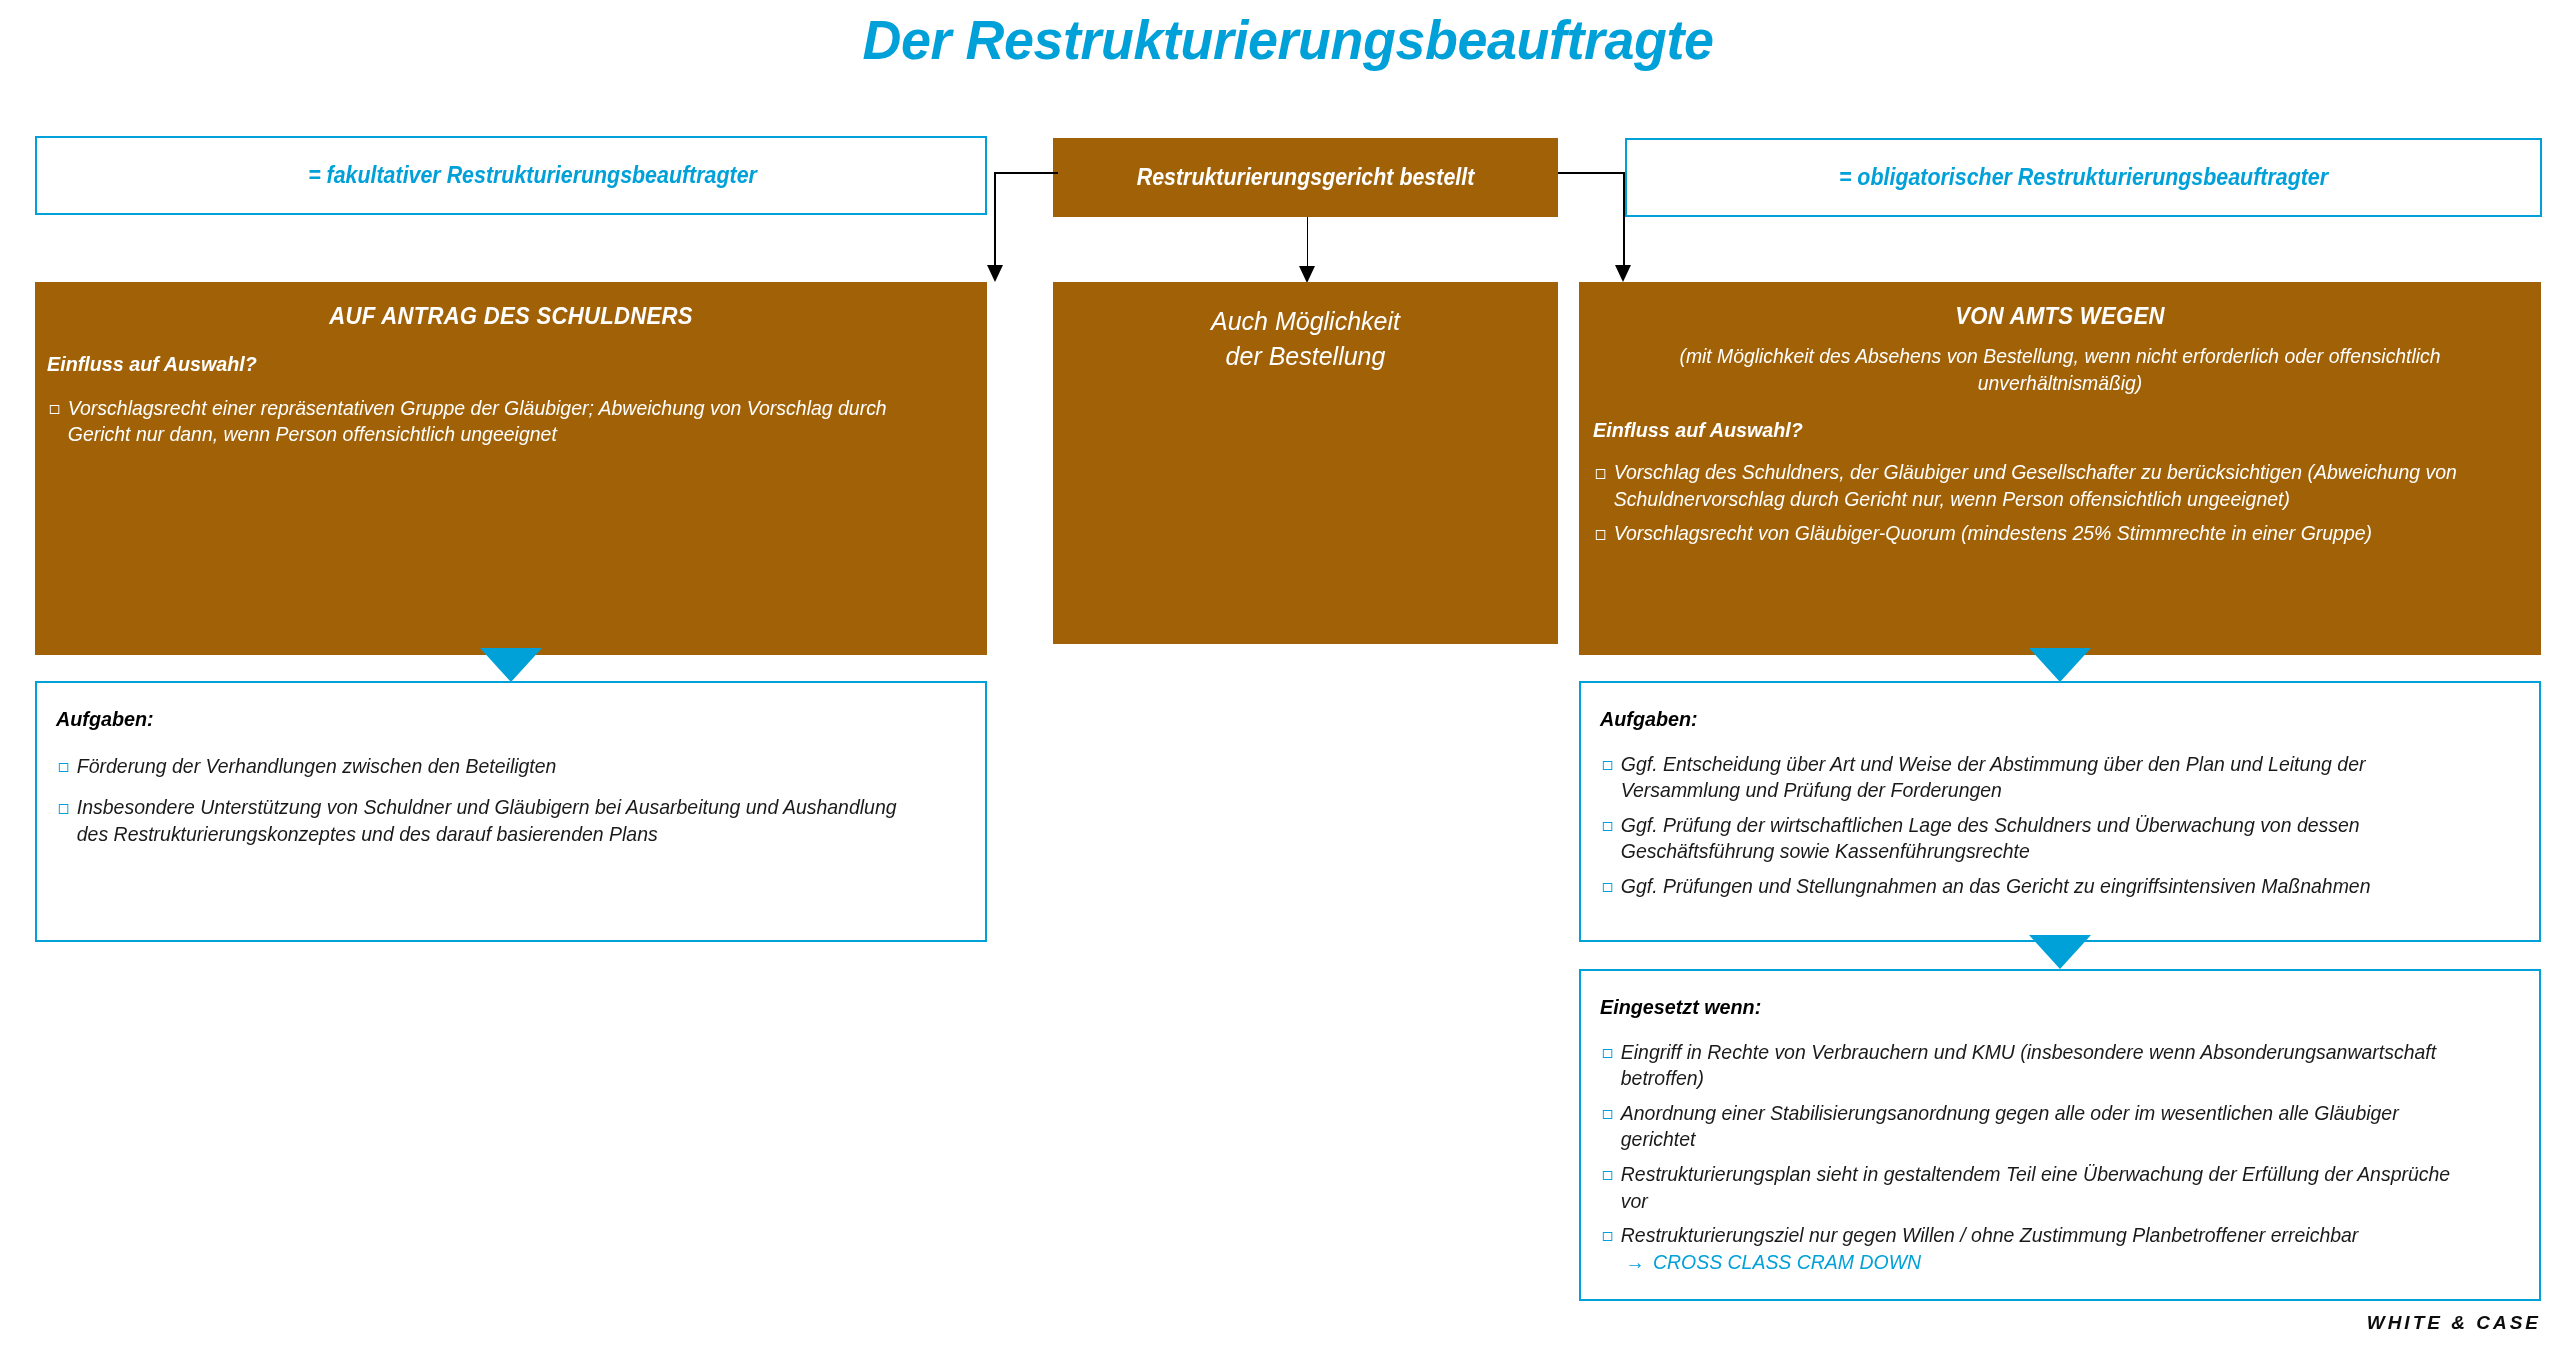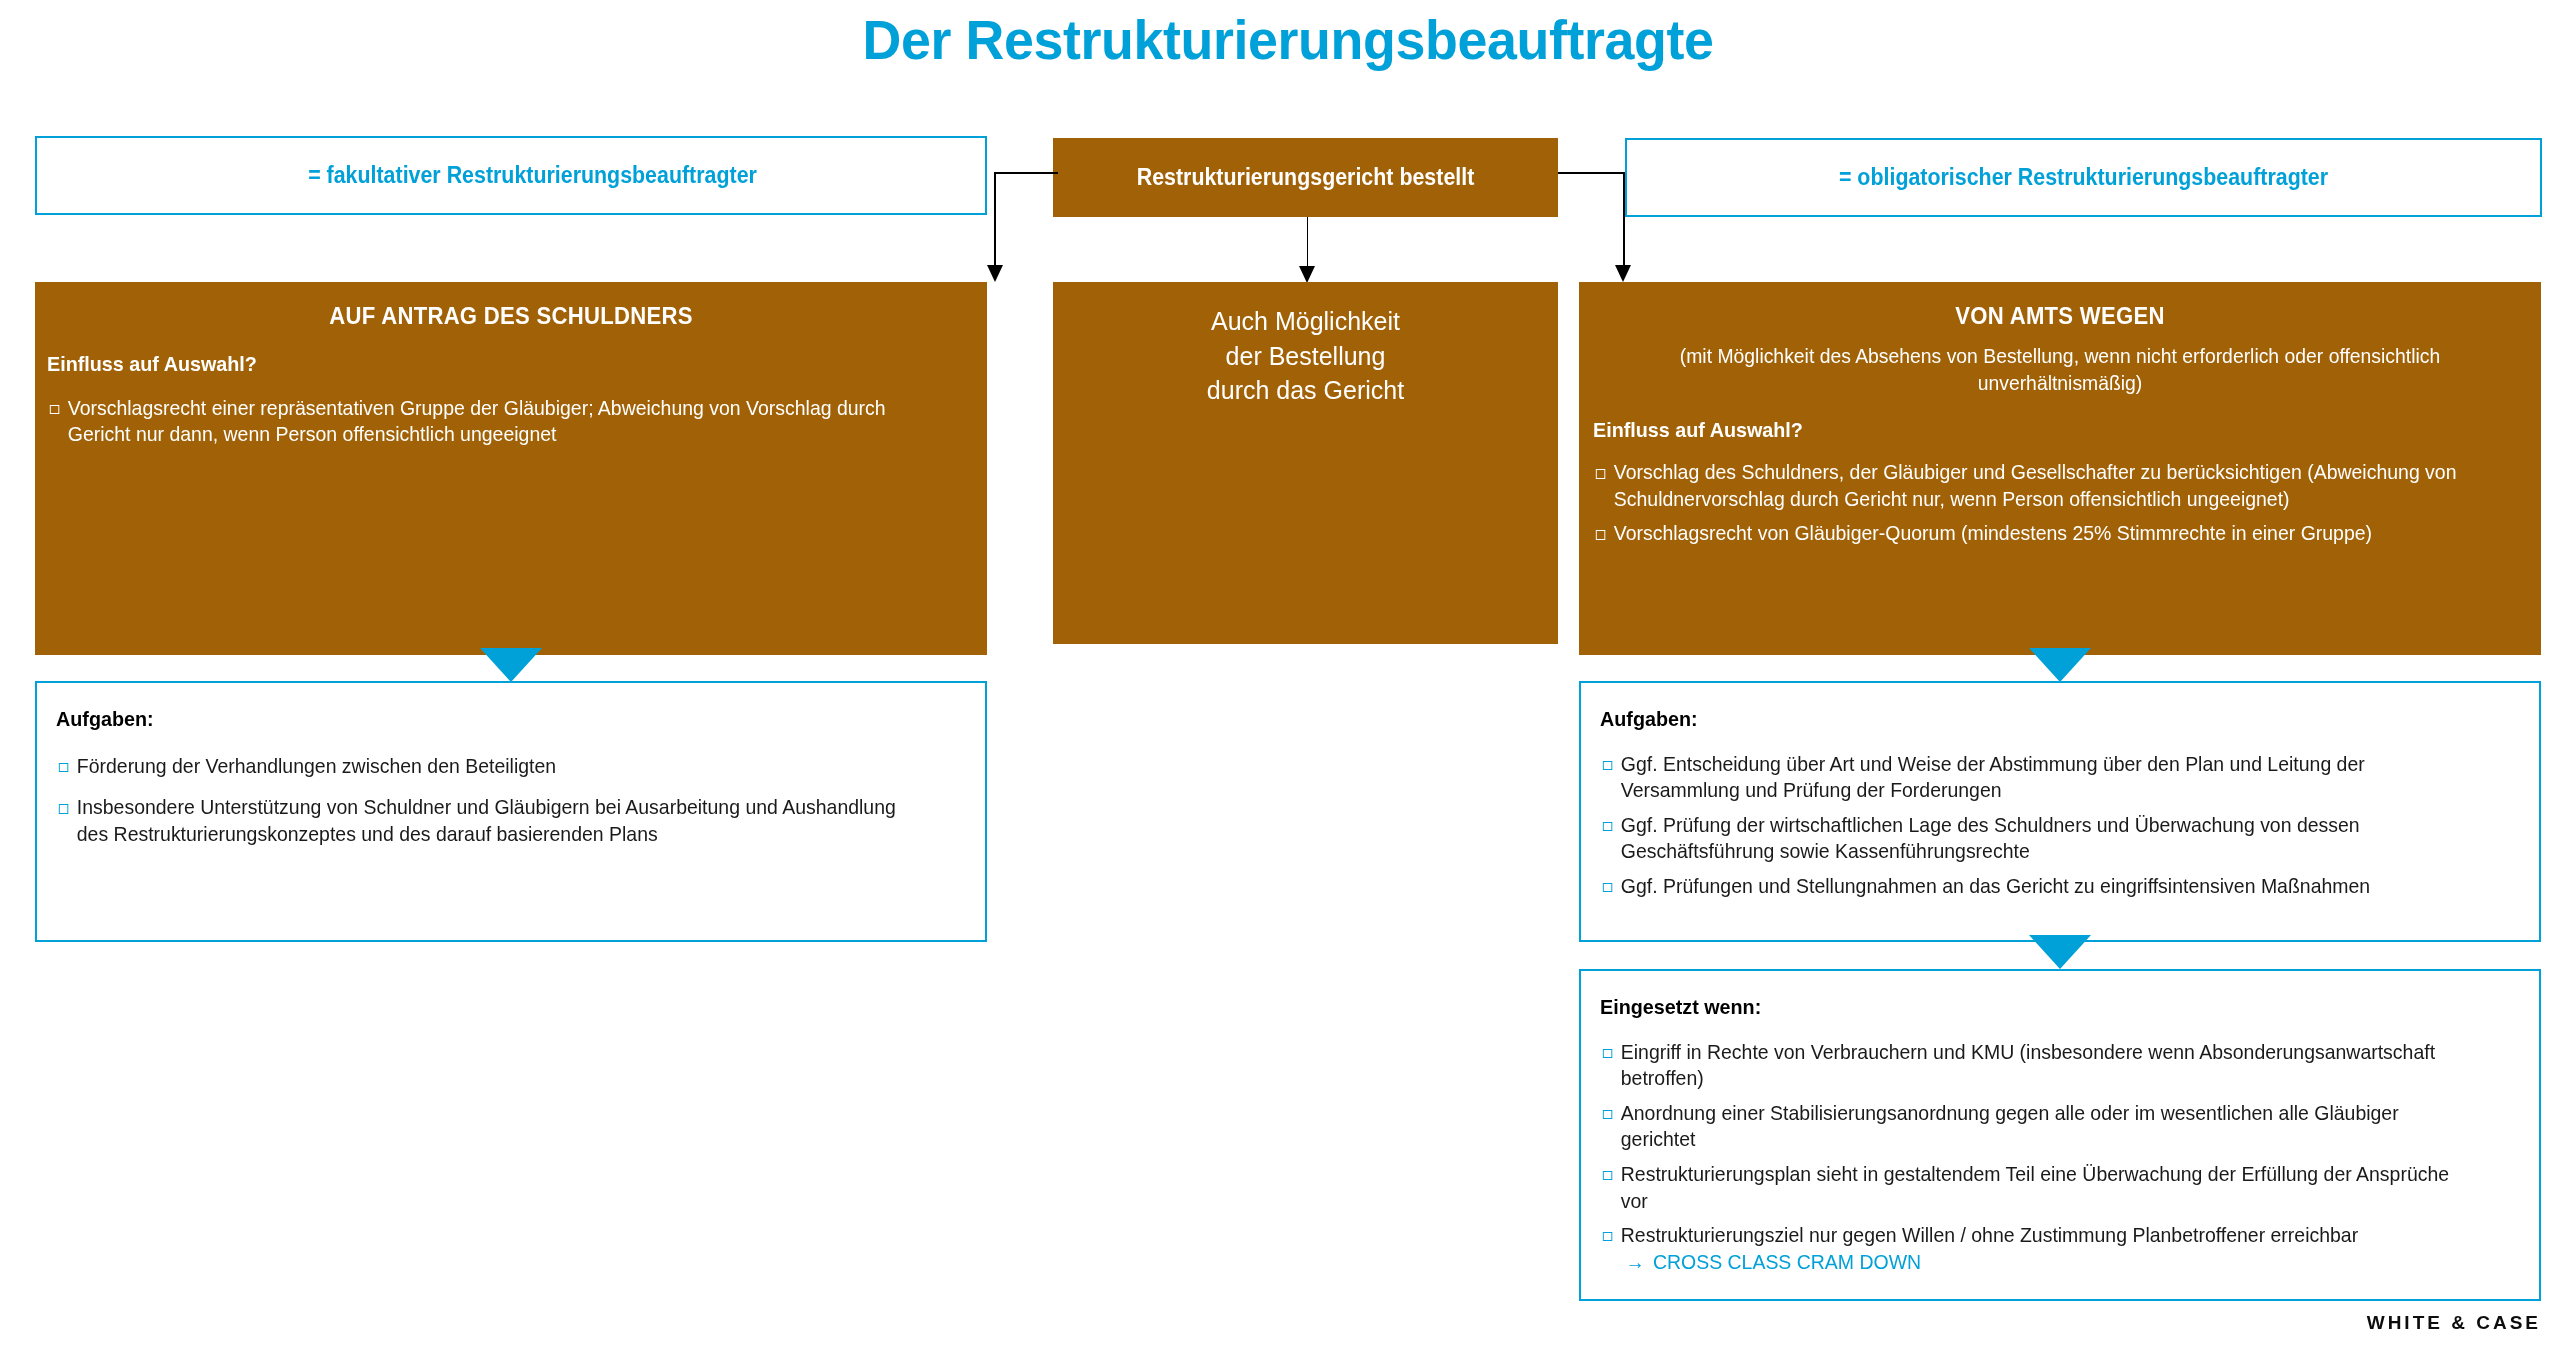--- a/index.html
+++ b/index.html
@@ -2,21 +2,21 @@
 <html style="font-size:13.5px"><head>
 <meta charset="utf-8">
 <style>
   * { box-sizing: border-box; margin: 0; padding: 0; }
   html, body {
     width: 2576px; height: 1357px;
     background: #ffffff;
     font-family: "Liberation Sans", sans-serif;
     overflow: hidden;
   }
-  .stage { position: relative; width: 2576px; height: 1349px; }
+  .stage { position: relative; width: 2576px; height: 1349px; font-style: italic; }
 
   
   .title {
     position: absolute;
     left: 0; top: 6.7px; width: 2576px;
     text-align: center;
     font-family: "Liberation Sans Narrow", "Liberation Sans", sans-serif;
     font-weight: bold;
     font-size: 56px;
     letter-spacing: -0.4px;
@@ -198,21 +198,20 @@
     <ul class="blist on-white" style="margin:22px 22px 0 18.5px;">
       <li>Förderung der Verhandlungen zwischen den Beteiligten</li>
       <li style="margin-top:15px;">Insbesondere Unterstützung von Schuldner und Gläubigern bei Ausarbeitung und Aushandlung des Restrukturierungskonzeptes und des darauf basierenden Plans</li>
     </ul>
   </div>
 
   <div class="box box-filled" style="left:1053px; top:282px; width:505px; height:362px;">
     <div class="center-text" style="margin-top:22px;">
       <div>Auch Möglichkeit</div>
       <div>der Bestellung</div>
-      <div>durch das Gericht</div>
     </div>
   </div>
 
   <div class="box box-filled" style="left:1579px; top:282px; width:962px; height:373px;">
     <div class="panel-title" style="margin-top:21px;">VON AMTS WEGEN</div>
     <div class="panel-sub" style="margin:11.8px 57px 0 57px;">(mit Möglichkeit des Absehens von Bestellung, wenn nicht erforderlich oder offensichtlich unverhältnismäßig)</div>
     <div class="sec-head" style="margin:22px 0 0 13.5px;">Einfluss auf Auswahl?</div>
     <ul class="blist on-blue" style="margin:17px 15px 0 13.5px;">
       <li>Vorschlag des Schuldners, der Gläubiger und Gesellschafter zu berücksichtigen (Abweichung von Schuldnervorschlag durch Gericht nur, wenn Person offensichtlich ungeeignet)</li>
       <li>Vorschlagsrecht von Gläubiger-Quorum (mindestens 25% Stimmrechte in einer Gruppe)</li>

